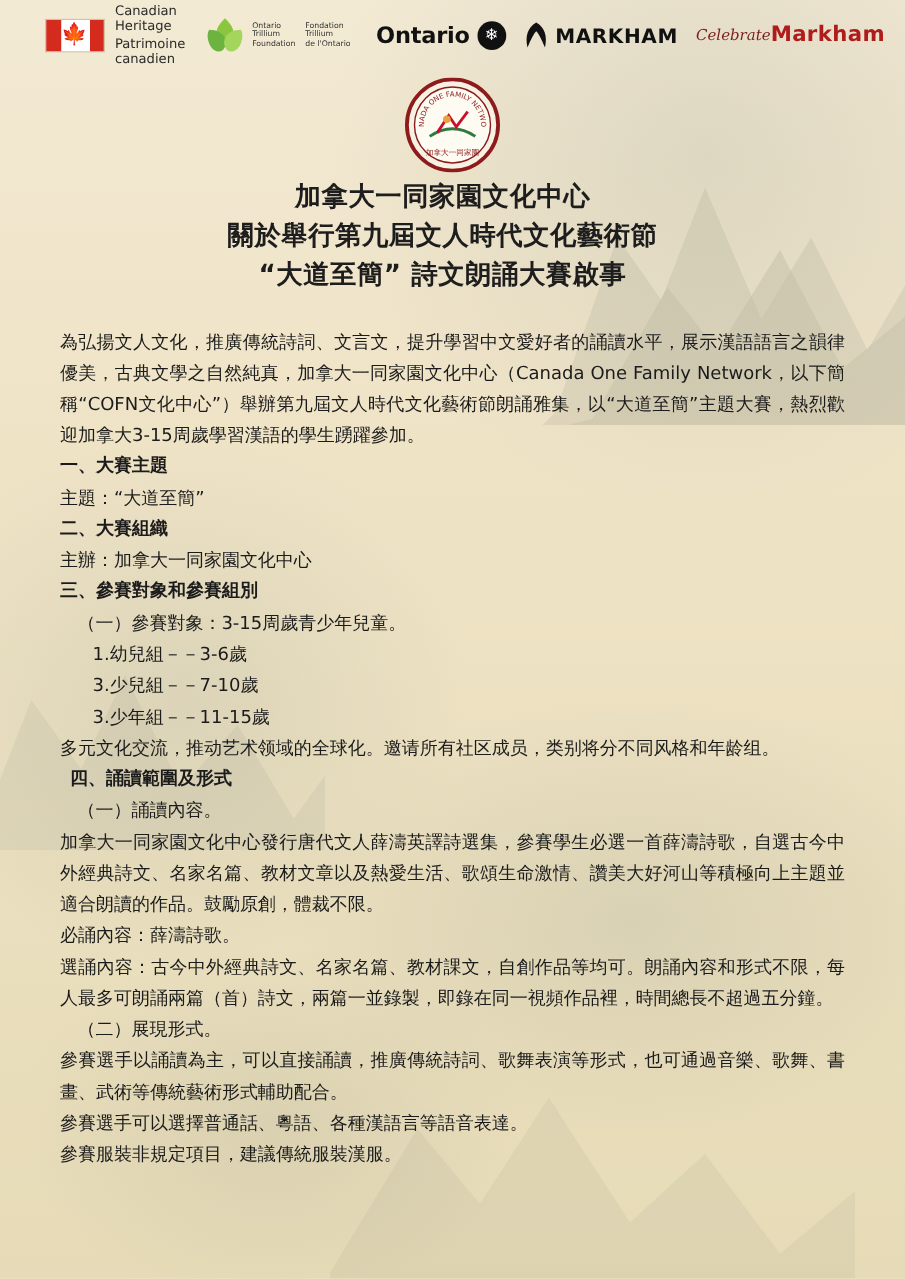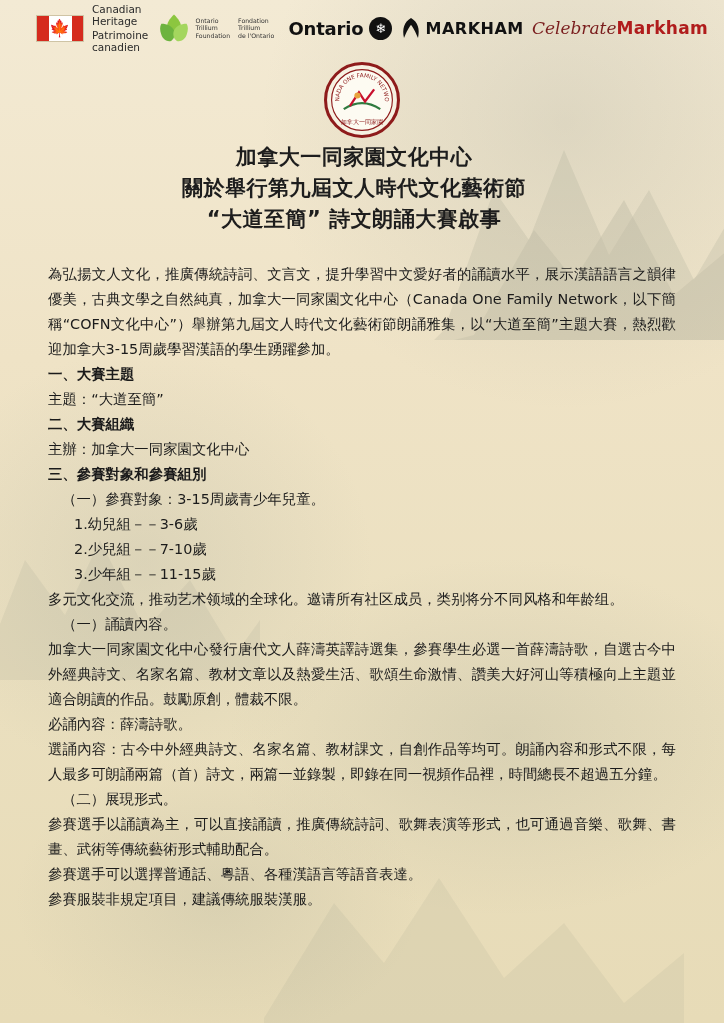--- a/index.html
+++ b/index.html
@@ -121,21 +121,21 @@
     letter-spacing: 0.5px;
     color: #111;
   }
   .celebrate {
     text-align: center;
     line-height: 1;
   }
   .celebrate .c1 {
     font-family: "DejaVu Serif", "Liberation Serif", serif;
     font-style: italic;
-    font-size: 17px;
+    font-size: 12px;
     color: #7a1d1d;
     display: block;
   }
   .celebrate .c2 {
     font-size: 17px;
     font-weight: bold;
     color: #b01c1c;
     display: block;
     letter-spacing: 0.3px;
   }
@@ -172,20 +172,21 @@
     width: 628px;
     font-size: 14.4px;
     line-height: 25px;
     color: #1b1b1b;
   }
   #body p { margin: 0; }
   .para { text-align: justify; }
   .sec-head {
     font-weight: bold;
     margin-top: 17px;
+    font-family: Liberation Mono, monospace;
   }
   .sec-head.tight { margin-top: 15px; }
   .indent1 { padding-left: 14px; }
   .indent2 { padding-left: 26px; }
 </style>
 </head>
 <body>
 
 <div id="page">
 
@@ -281,23 +282,24 @@
   <div id="body">
     <p class="para">為弘揚文人文化，推廣傳統詩詞、文言文，提升學習中文愛好者的誦讀水平，展示漢語語言之韻律優美，古典文學之自然純真，加拿大一同家園文化中心（Canada One Family Network，以下簡稱“COFN文化中心”）舉辦第九屆文人時代文化藝術節朗誦雅集，以“大道至簡”主題大賽，熱烈歡迎加拿大3-15周歲學習漢語的學生踴躍參加。</p>
     <div id="sections">
         <p class="sec-head">一、大賽主題</p>
         <p class="para">主題：“大道至簡”</p>
         <p class="sec-head">二、大賽組織</p>
         <p class="para">主辦：加拿大一同家園文化中心</p>
         <p class="sec-head">三、參賽對象和參賽組別</p>
         <p class="para indent1">（一）參賽對象：3-15周歲青少年兒童。</p>
         <p class="para indent2">1.幼兒組－－3-6歲</p>
-        <p class="para indent2">2.少兒組－－7-10歲</p>
+        <p class="para indent2">3.少兒組－－7-10歲</p>
         <p class="para indent2">3.少年組－－11-15歲</p>
         <p class="para">多元文化交流，推动艺术领域的全球化。邀请所有社区成员，类别将分不同风格和年龄组。</p>
+        <p class="sec-head tight" style="padding-left: 8px;">四、誦讀範圍及形式</p>
         <p class="para indent1">（一）誦讀內容。</p>
         <p class="para">加拿大一同家園文化中心發行唐代文人薛濤英譯詩選集，參賽學生必選一首薛濤詩歌，自選古今中外經典詩文、名家名篇、教材文章以及熱愛生活、歌頌生命激情、讚美大好河山等積極向上主題並適合朗讀的作品。鼓勵原創，體裁不限。</p>
         <p class="para">必誦內容：薛濤詩歌。</p>
         <p class="para">選誦內容：古今中外經典詩文、名家名篇、教材課文，自創作品等均可。朗誦內容和形式不限，每人最多可朗誦兩篇（首）詩文，兩篇一並錄製，即錄在同一視頻作品裡，時間總長不超過五分鐘。</p>
         <p class="para indent1">（二）展現形式。</p>
         <p class="para">參賽選手以誦讀為主，可以直接誦讀，推廣傳統詩詞、歌舞表演等形式，也可通過音樂、歌舞、書畫、武術等傳統藝術形式輔助配合。</p>
         <p class="para">參賽選手可以選擇普通話、粵語、各種漢語言等語音表達。</p>
         <p class="para">參賽服裝非規定項目，建議傳統服裝漢服。</p>
       </div>
   </div>

